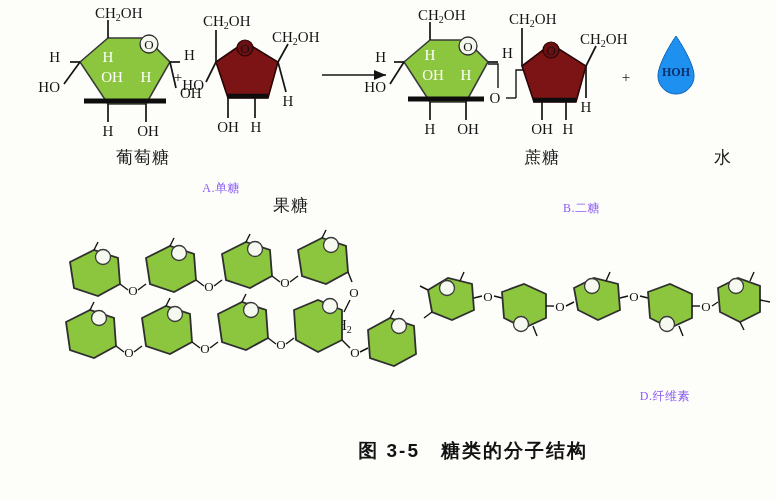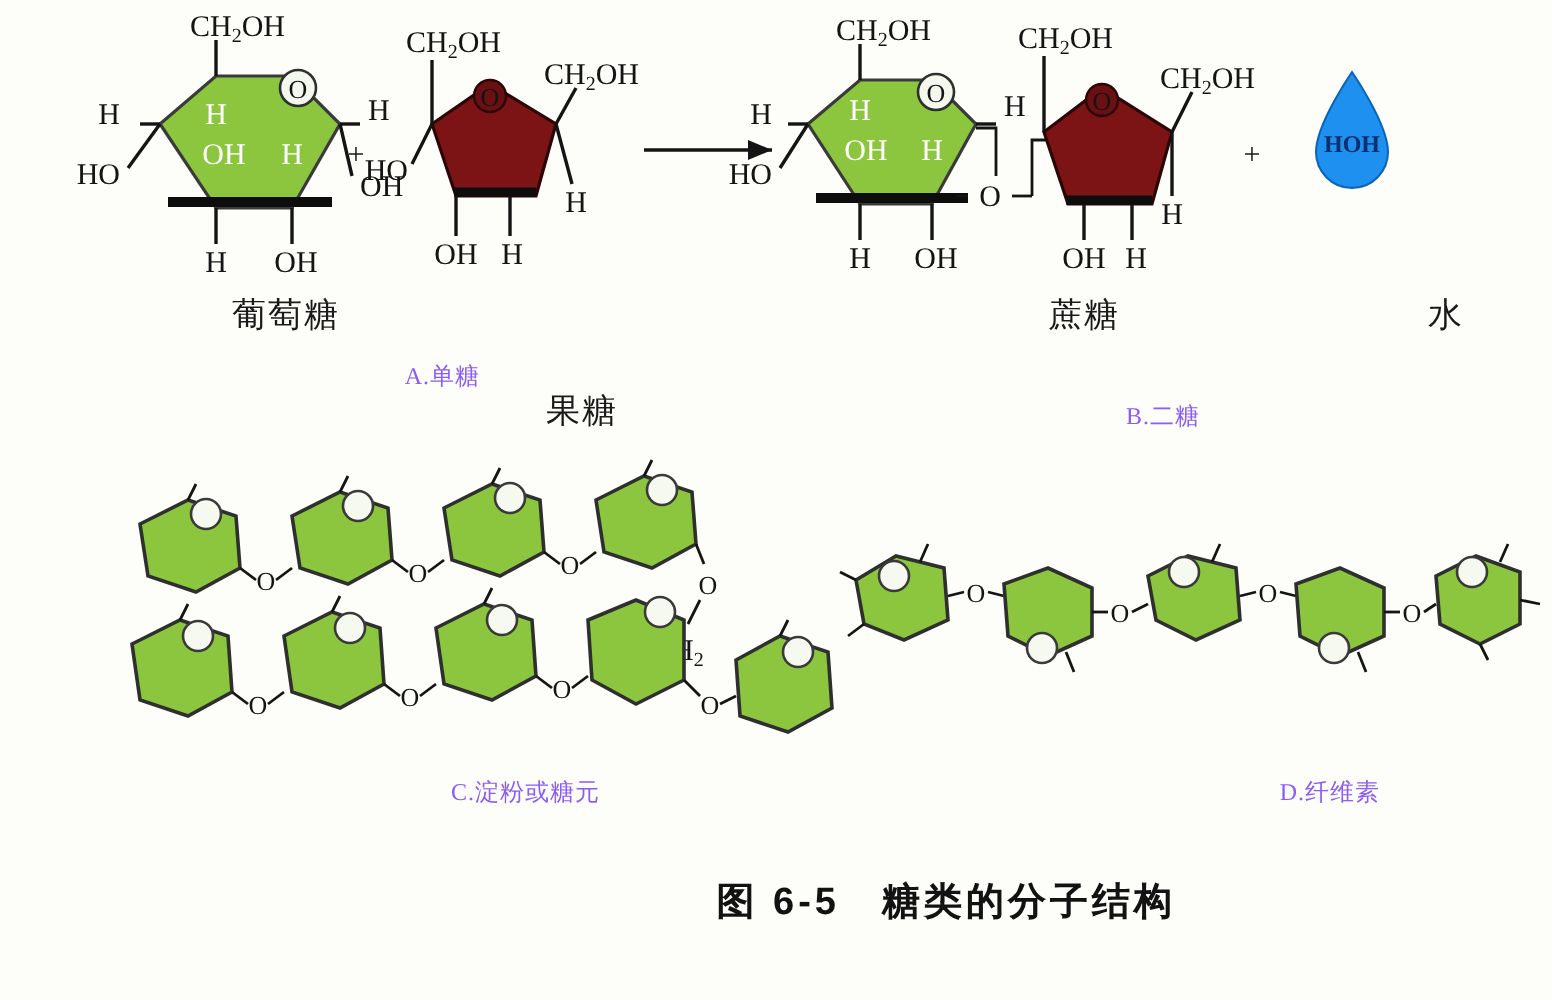--- a/index.html
+++ b/index.html
@@ -300,19 +300,18 @@
   <div class="cap name-label" style="left:185px; top:146px; width:124px;margin-top:48px;">果糖</div>
 
   <div class="cap name-label" style="left:424px; top:146px; width:136px;">蔗糖</div>
 
   <div class="cap name-label" style="left:620px; top:146px; width:112px;">水</div>
 
   <div class="cap panel-label" style="left:80px; top:180px; width:160px;">A.单糖</div>
 
   <div class="cap panel-label" style="left:440px; top:180px; width:160px;margin-top:20px;">B.二糖</div>
 
-  <div class="cap panel-label" style="left:80px; top:388px; width:220px;">C.淀粉或糖元</div>
 
   <div class="cap panel-label" style="left:470px; top:388px; width:220px;">D.纤维素</div>
 
-  <div class="cap fig-title" style="left:188px; top:438px; width:400px;">图 6-5　糖类的分子结构</div>
+  <div class="cap fig-title" style="left:188px; top:438px; width:400px;">图 3-5　糖类的分子结构</div>
 
 </div>
 
 </body></html>

